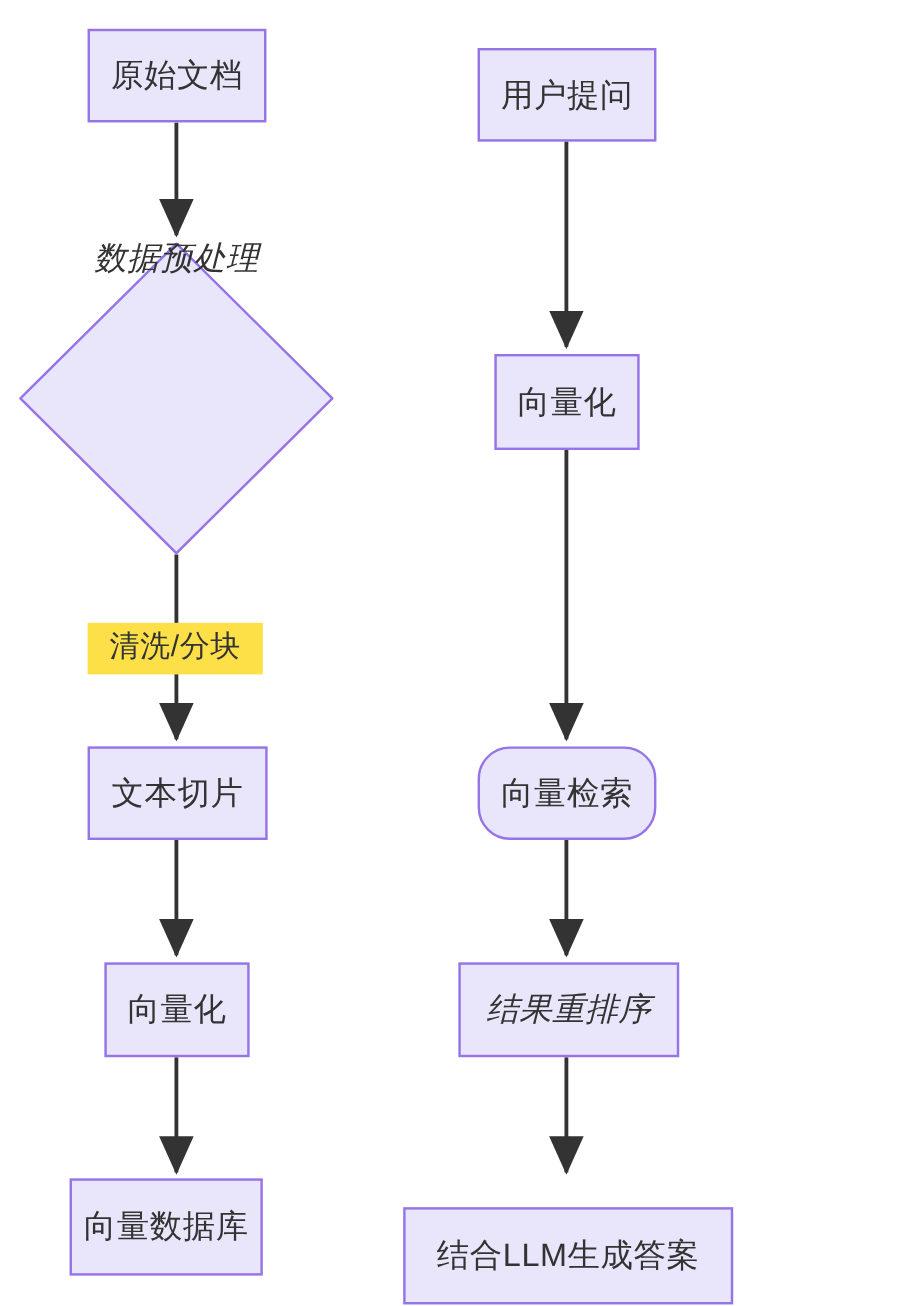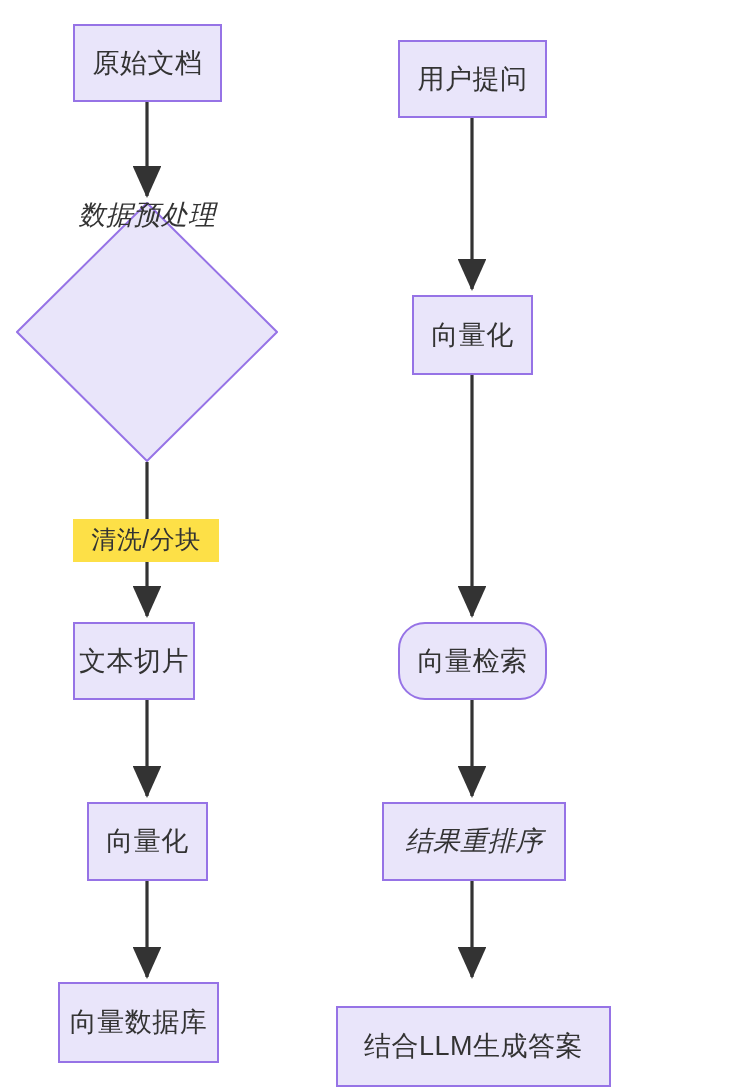--- a/index.html
+++ b/index.html
@@ -118,21 +118,21 @@
     <svg class="diamond-shape" viewBox="0 0 262 260" preserveAspectRatio="none" xmlns="http://www.w3.org/2000/svg">
       <polygon points="131,1 261,130 131,259 1,130" fill="#e9e5fa" stroke="#9673e6" stroke-width="2"></polygon>
     </svg>
     <span class="diamond-text">数据预处理</span>
   </div>
 
   <div class="edge-label" style="left:73px; top:519px; width:146px; height:43px;">
     <span>清洗/分块</span>
   </div>
 
-  <div class="node" style="left:73px; top:622px; width:122px; height:78px;">
+  <div class="node" style="left:73px; top:622px; width:150px; height:78px;">
     <span class="node-label">文本切片</span>
   </div>
 
   <div class="node" style="left:87px; top:802px; width:121px; height:79px;">
     <span class="node-label">向量化</span>
   </div>
 
   <div class="node" style="left:58px; top:982px; width:161px; height:81px;">
     <span class="node-label">向量数据库</span>
   </div>

